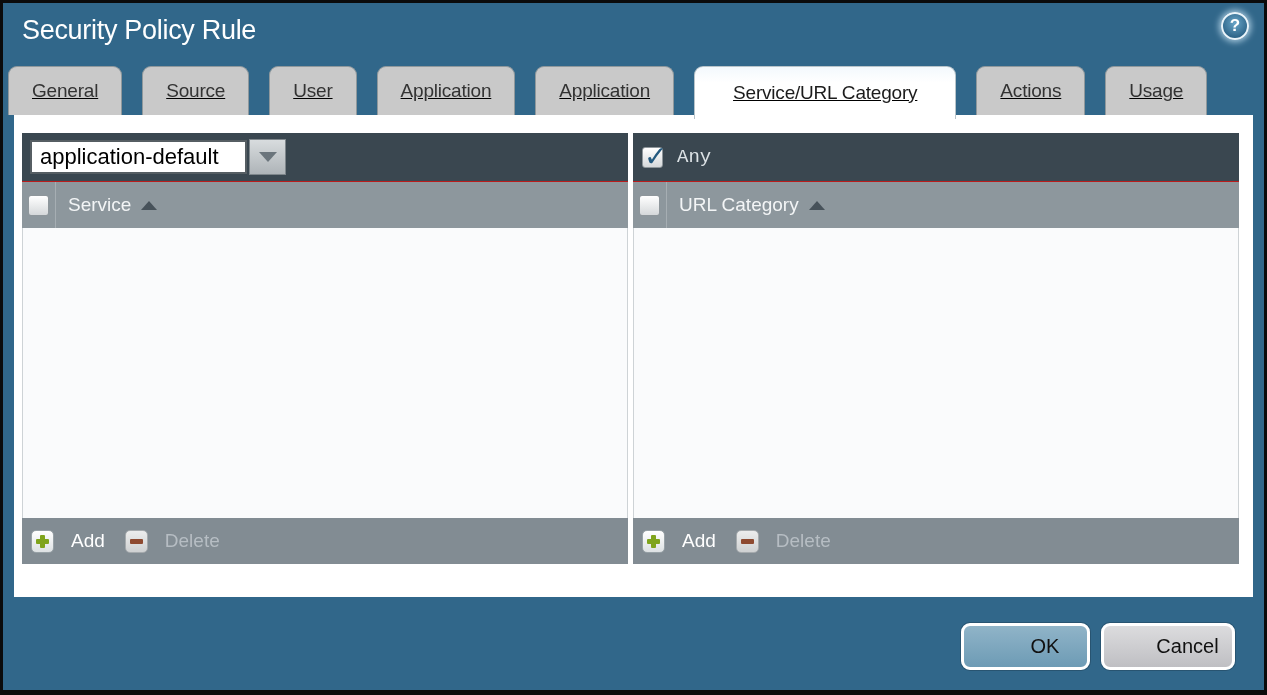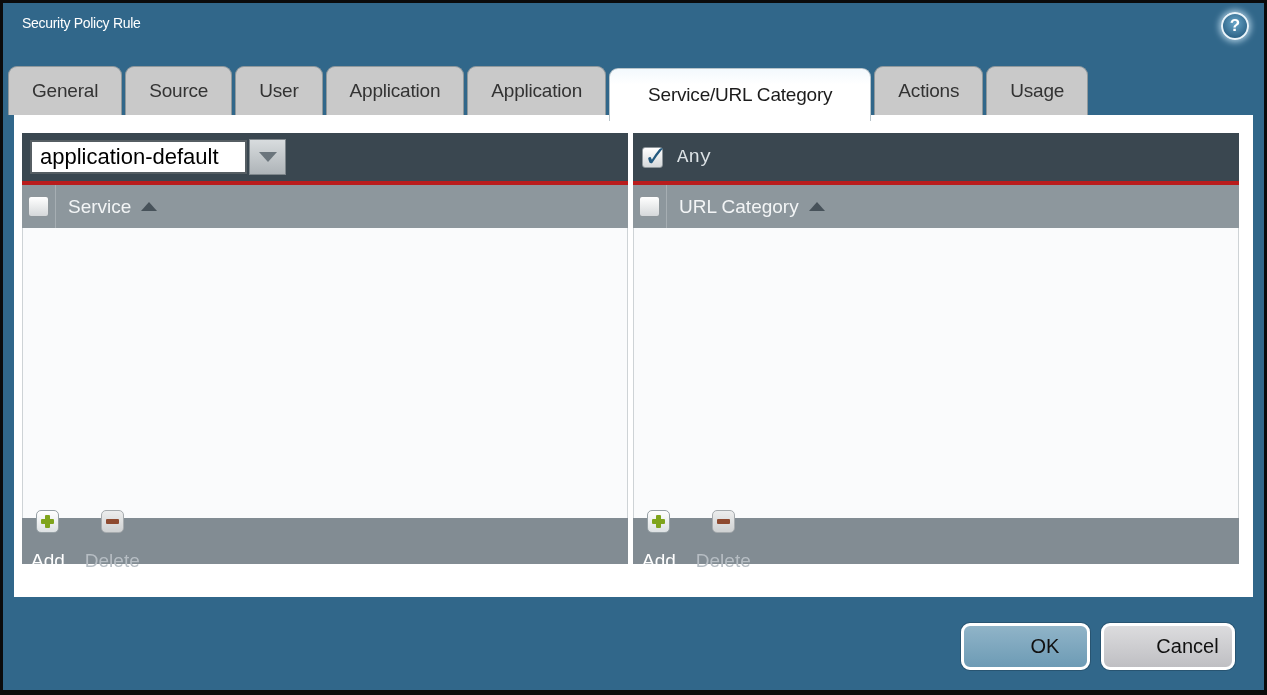--- a/index.html
+++ b/index.html
@@ -5,36 +5,36 @@
   * { box-sizing: border-box; margin: 0; padding: 0; }
   html, body { width: 1267px; height: 695px; }
   body { font-family: "Liberation Sans", sans-serif; background: #0b0b0b; overflow: hidden; }
 
   .root { position: relative; width: 1267px; height: 695px; background: #0b0b0b; }
   .bg   { position: absolute; left: 3px; top: 3px; width: 1261px; height: 687px; background: #31678a; }
 
   
   .dialog-title {
     position: absolute; left: 22px; top: 15px;
-    font-size: 14px; color: #ffffff; letter-spacing: -0.3px;
+    font-size: 27px; color: #ffffff; letter-spacing: -0.3px;
   }
   .help-icon {
     position: absolute; left: 1221px; top: 12px; width: 28px; height: 28px;
     border-radius: 50%;
     background: radial-gradient(circle at 50% 38%, #69a5c8 0%, #2d6488 75%);
     border: 2px solid #eaf4fa;
     box-shadow: 0 0 6px 2px rgba(205,232,248,0.75);
     color: #fff; font-weight: bold; font-size: 17px;
     text-align: center; line-height: 24px; cursor: pointer;
   }
 
   
   .tabs {
     position: absolute; left: 8px; top: 66px; width: 1250px; height: 49px;
-    display: flex; gap: 3px; align-items: flex-start;
+    display: flex; gap: 20px; align-items: center; text-decoration: underline;
   }
   .tab {
     background: #c9c9c9;
     border: 1px solid #8f989c; border-bottom: none;
     border-radius: 9px 9px 0 0;
     padding: 0 23px; height: 49px;
     display: flex; align-items: center;
     font-size: 19px; color: #333; letter-spacing: -0.2px;
     cursor: pointer; white-space: nowrap;
   }
@@ -100,21 +100,21 @@
   .cb.checked::after {
     content: "\2713";
     position: absolute; left: 1px; top: -8px;
     font-size: 28px; font-weight: bold; color: #23597f;
     font-family: "DejaVu Sans", sans-serif;
   }
 
   
   .phead {
     height: 47px; background: #8d979d; flex: none;
-    border-top: 4px solid #b91c1c;
+    border-top: 1px solid #b91c1c;
     display: flex; align-items: stretch;
   }
   .cbcol {
     width: 34px; flex: none;
     display: flex; align-items: center; justify-content: center;
     border-right: 1px solid #a6aeb3;
   }
   .collabel {
     display: flex; align-items: center; gap: 10px; padding-left: 12px;
     color: #f3f5f6; font-size: 19px; cursor: pointer;
@@ -129,21 +129,21 @@
   .pbody {
     flex: 1; background: #fafbfc;
     border-left: 1px solid #ced3d6; border-right: 1px solid #ced3d6;
   }
 
   
   .pfoot {
     height: 46px; background: #828c93; flex: none;
     display: flex; align-items: center; padding-left: 9px; gap: 20px;
   }
-  .tool-btn { display: flex; align-items: center; gap: 17px; cursor: pointer; flex-direction: column; }
+  .tool-btn { display: flex; align-items: flex-start; gap: 17px; cursor: pointer; }
   .tool-btn .label { font-size: 19px; color: #ffffff; }
   .tool-btn.disabled .label { color: #b6bdc3; cursor: default; }
   .iconbox {
     width: 23px; height: 23px; border-radius: 5px; position: relative; flex: none;
     background: linear-gradient(#ffffff, #dde1e3);
     border: 1px solid #97a1a6;
   }
   .iconbox.minus { background: linear-gradient(#eceded, #cfd1d2); border-color: #a6abae; }
   .iconbox.plus::before, .iconbox.plus::after {
     content: ""; position: absolute; background: #7fa41c; border-radius: 1px;

